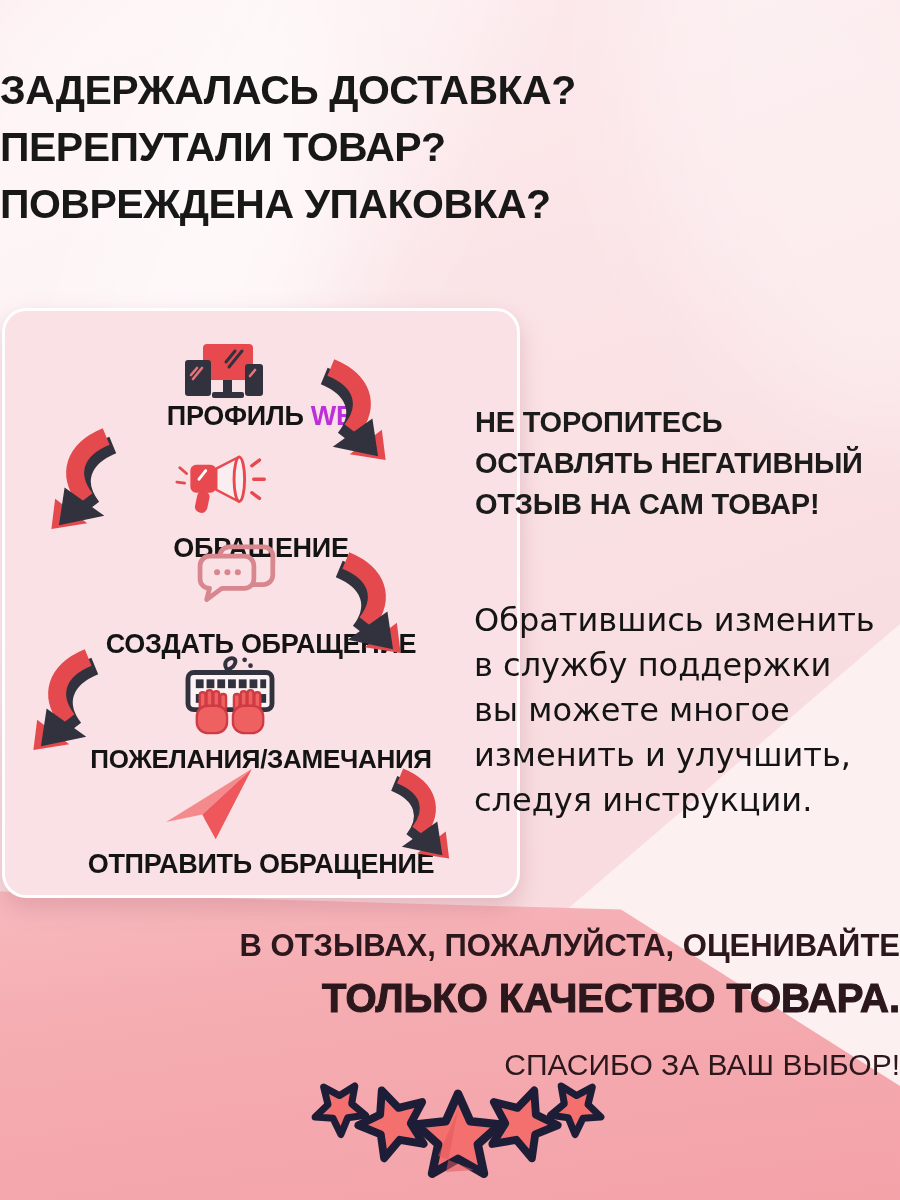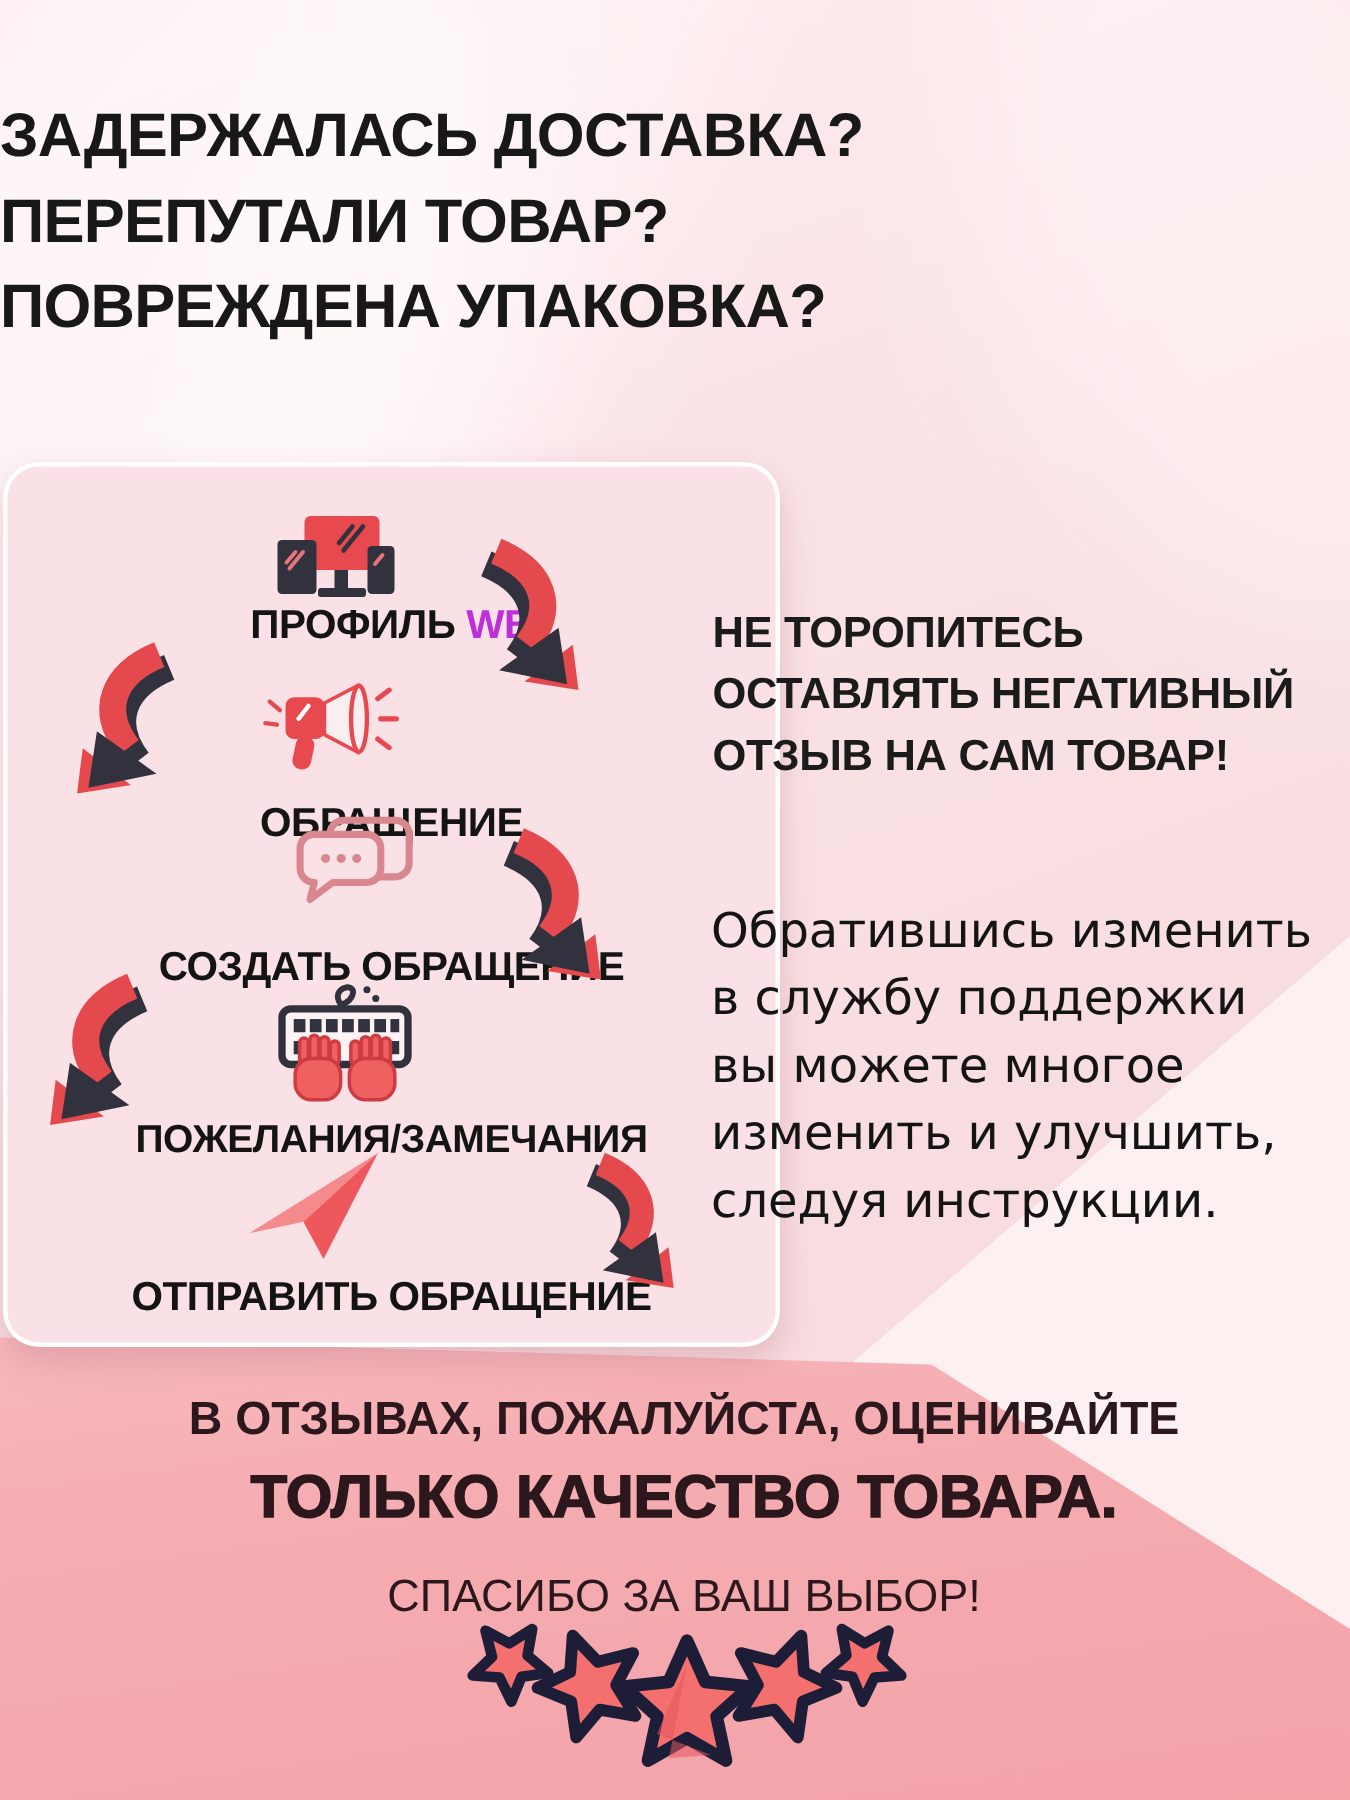--- a/index.html
+++ b/index.html
@@ -47,21 +47,21 @@
   .al2 { left:8px;   top:337px; }
   .ar3 { left:385px; top:454px; width:76px; height:96px; }
 
   
   .warn { position:absolute; left:475px; top:366px; z-index:3;margin-top:36px; }
   .warn div { font-size:29px; font-weight:800; line-height:41px; color:#1b1b1b; letter-spacing:-.2px; white-space:nowrap; }
   .para { position:absolute; left:474px; top:598px; z-index:3; font-family:"DejaVu Sans", sans-serif; }
   .para div { font-size:32px; font-weight:400; line-height:45px; color:#141414; white-space:nowrap; }
 
   
-  .foot { position:absolute; left:0; width:100%; text-align:center; z-index:3; color:#2b171c; white-space:nowrap;padding-left:12px; }
+  .foot { position:absolute; left:0; width:100%; text-align:right; z-index:3; color:#2b171c; white-space:nowrap;padding-left:12px; }
   .f1 { top:928px; font-size:31px; font-weight:600; }
   .f2 { top:976px; font-size:40px; font-weight:700; -webkit-text-stroke:1.1px #2b171c; }
   .f3 { top:1019px; font-size:30px; font-weight:400;margin-top:29px; }
   .stars { position:absolute; left:296px; top:1060px; width:324px; height:140px; z-index:3; }
 </style>
 </head>
 <body>
 
 <div class="canvas">
 

